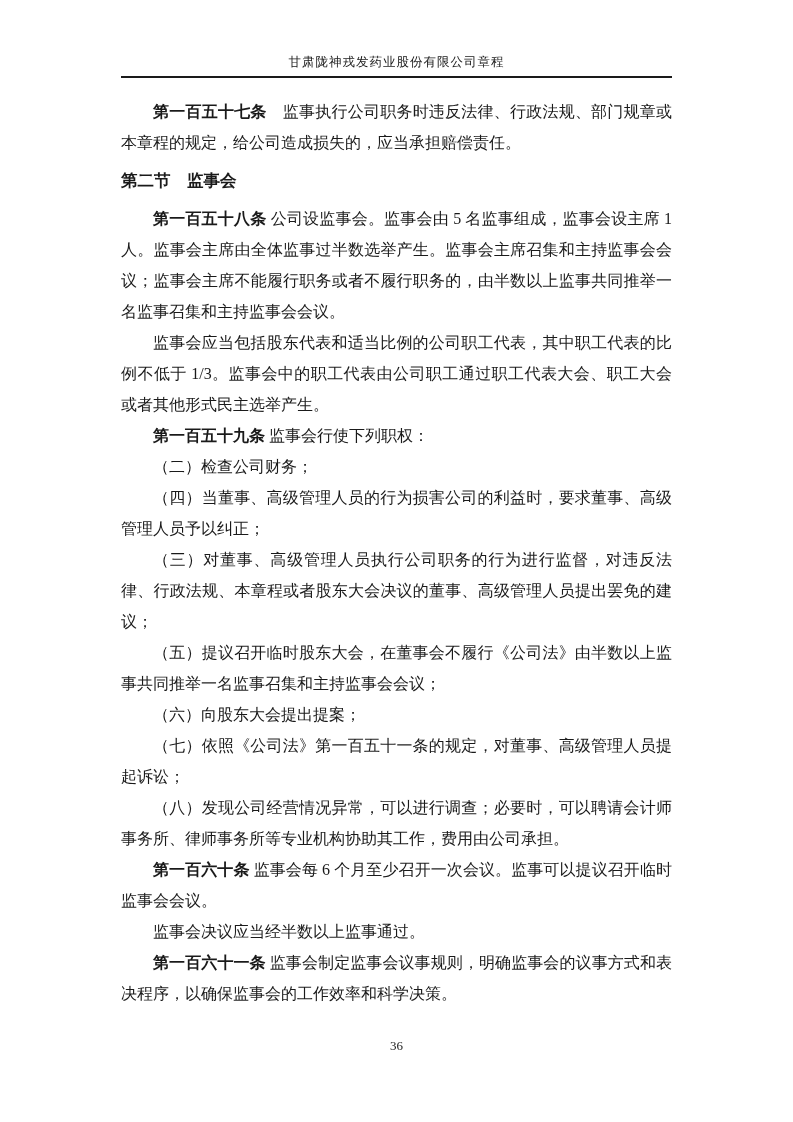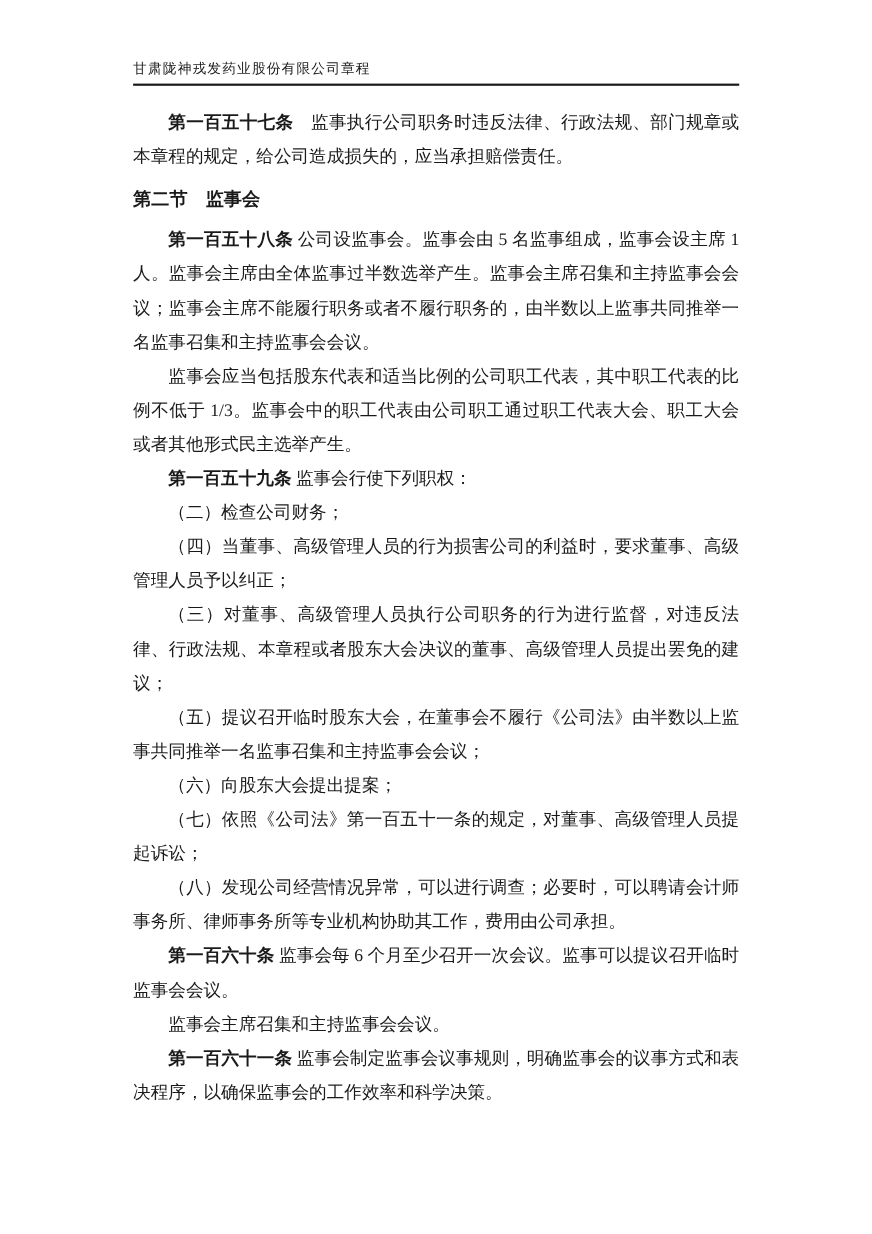--- a/index.html
+++ b/index.html
@@ -14,20 +14,21 @@
     background: #ffffff;
     font-family: "Liberation Serif", "DejaVu Serif", serif;
     color: #1a1a1a;
     overflow: hidden;
   }
   .page-header {
     position: absolute;
     left: 121px;
     width: 551px;
     top: 54px;
+    text-align: center;
   }
   .page-header .header-title {
     font-size: 12.5px;
     letter-spacing: 1px;
     color: #1a1a1a;
     padding-bottom: 5px;
   }
   .header-rule {
     border-bottom: 2px solid #1a1a1a;
     width: 100%;
@@ -85,18 +86,21 @@
       <p class="body-paragraph">监事会应当包括股东代表和适当比例的公司职工代表，其中职工代表的比例不低于 1/3。监事会中的职工代表由公司职工通过职工代表大会、职工大会或者其他形式民主选举产生。</p>
       <p class="article-paragraph"><span class="article-number">第一百五十九条</span><span class="lead-sep"> </span><span>监事会行使下列职权：</span></p>
       <p class="body-paragraph">（二）检查公司财务；</p>
       <p class="body-paragraph">（四）当董事、高级管理人员的行为损害公司的利益时，要求董事、高级管理人员予以纠正；</p>
       <p class="body-paragraph">（三）对董事、高级管理人员执行公司职务的行为进行监督，对违反法律、行政法规、本章程或者股东大会决议的董事、高级管理人员提出罢免的建议；</p>
       <p class="body-paragraph">（五）提议召开临时股东大会，在董事会不履行《公司法》由半数以上监事共同推举一名监事召集和主持监事会会议；</p>
       <p class="body-paragraph">（六）向股东大会提出提案；</p>
       <p class="body-paragraph">（七）依照《公司法》第一百五十一条的规定，对董事、高级管理人员提起诉讼；</p>
       <p class="body-paragraph">（八）发现公司经营情况异常，可以进行调查；必要时，可以聘请会计师事务所、律师事务所等专业机构协助其工作，费用由公司承担。</p>
       <p class="article-paragraph"><span class="article-number">第一百六十条</span><span class="lead-sep"> </span><span>监事会每 6 个月至少召开一次会议。监事可以提议召开临时监事会会议。</span></p>
-      <p class="body-paragraph">监事会主席召集和主持监事会会议。</p>
+      <p class="body-paragraph">监事会决议应当经半数以上监事通过。</p>
       <p class="article-paragraph"><span class="article-number">第一百六十一条</span><span class="lead-sep"> </span><span>监事会制定监事会议事规则，明确监事会的议事方式和表决程序，以确保监事会的工作效率和科学决策。</span></p>
     </div>
 
+  <div class="page-footer">
+    <span>36</span>
+  </div>
 
 </div>
 
 </body></html>

